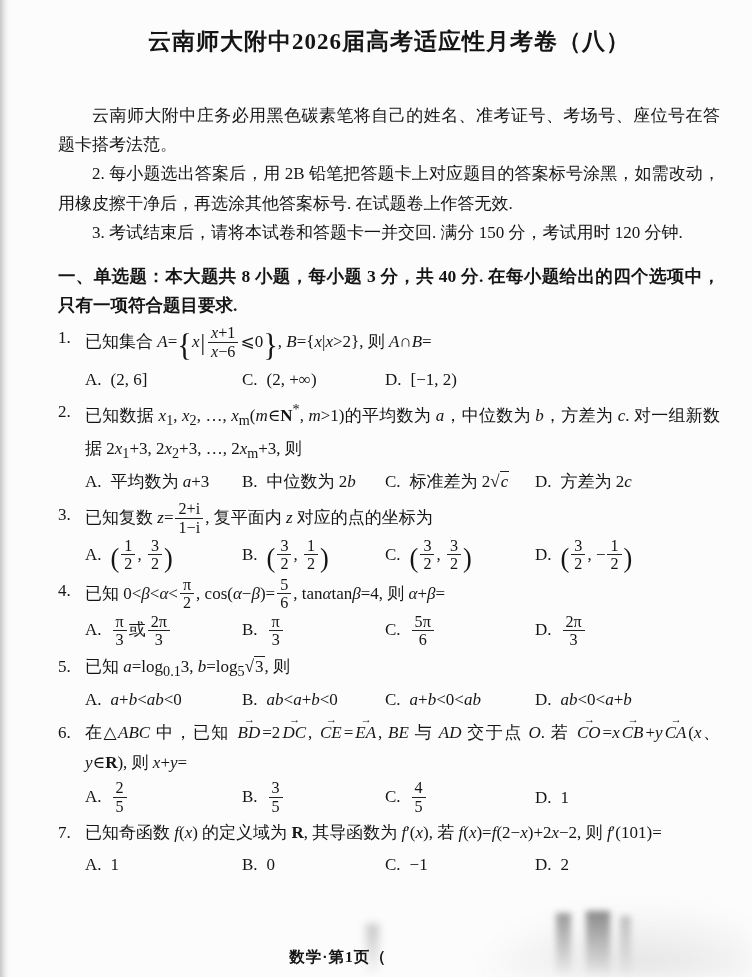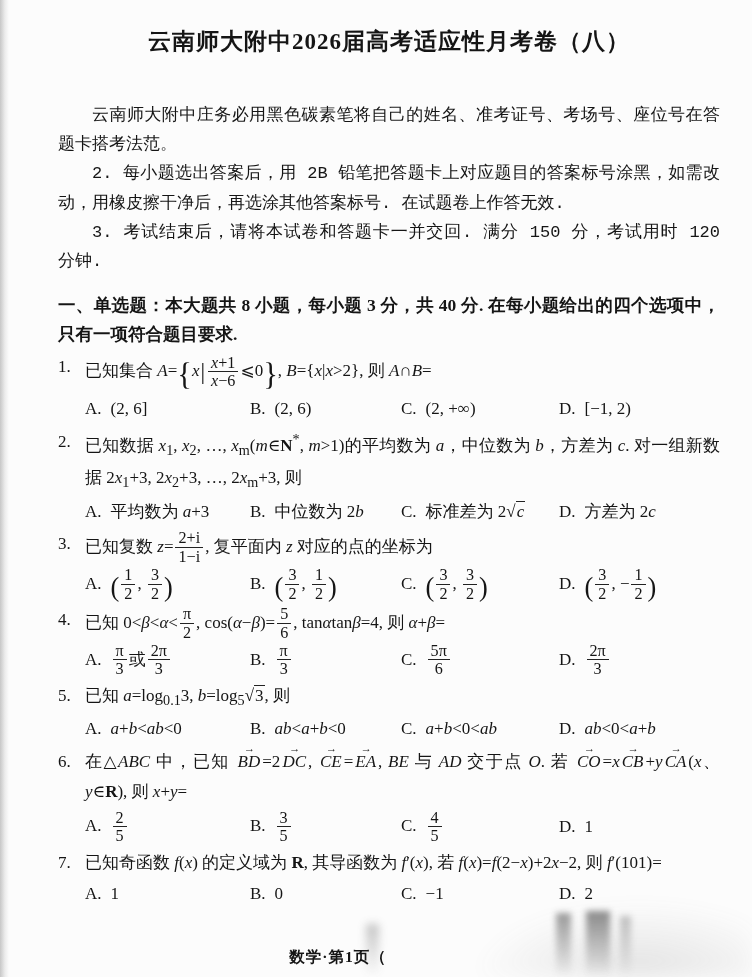--- a/index.html
+++ b/index.html
@@ -18,33 +18,33 @@
   .page-title{
     text-align:center;font-weight:bold;font-size:23px;letter-spacing:1px;margin:4px 0 0 0;
   }
   .exam-subtitle{
     text-align:center;font-weight:bold;font-size:28px;letter-spacing:15px;
     margin:26px 0 0 8px;
   }
 
   .notice{margin-top:44px;}
   .notice p{margin:0;font-size:17px;line-height:1.72;text-align:justify;}
-  .notice p.ind{text-indent:2em;font-family:Liberation Mono, monospace;}
+  .notice p.ind{text-indent:2em;}
 
   .section-header{
     font-weight:bold;font-size:17.5px;line-height:1.62;margin:15px 0 4px 0;text-align:justify;
   }
 
   .q{display:flex;font-size:17px;margin-top:3px;}
   .qnum{flex:0 0 27px;line-height:1.78;}
   .qmain{flex:1;min-width:0;}
   .qstem{line-height:1.78;text-align:justify;}
   .opts{
     display:grid;grid-template-columns:157px 143px 150px 1fr;
-    margin-top:1px;line-height:1.75;align-items:center;gap:8px;
+    margin-top:1px;line-height:1.75;align-items:center;
   }
   .opt{white-space:nowrap;}
   .olabel{margin-right:9px;}
 
   i{font-family:"Liberation Serif","DejaVu Serif",serif;}
 
   .frac{
     display:inline-block;text-align:center;vertical-align:-0.6em;
     line-height:1.08;font-size:0.95em;margin:0 2px;
   }
@@ -97,21 +97,20 @@
   </div>
 
   <div class="section-header">一、单选题：本大题共 8 小题，每小题 3 分，共 40 分. 在每小题给出的四个选项中，只有一项符合题目要求.</div>
 
   <div class="q">
     <span class="qnum">1.</span>
     <div class="qmain">
       <div class="qstem">已知集合 <i>A</i>=<span class="big">{</span><i>x</i><span class="mid">|</span><span class="frac"><span class="top"><i>x</i>+1</span><span class="bot"><i>x</i>−6</span></span>⩽0<span class="big">}</span>, <i>B</i>={<i>x</i>|<i>x</i>&gt;2}, 则 <i>A</i>∩<i>B</i>=</div>
       <div class="opts">
         <span class="opt"><span class="olabel">A.</span><span>(2, 6]</span></span>
-        <span class="opt"><span class="olabel">B.</span><span>(2, 6)</span></span>
         <span class="opt"><span class="olabel">C.</span><span>(2, +∞)</span></span>
         <span class="opt"><span class="olabel">D.</span><span>[−1, 2)</span></span>
       </div>
     </div>
   </div>
 
   <div class="q">
     <span class="qnum">2.</span>
     <div class="qmain">
       <div class="qstem">已知数据 <i>x</i><sub>1</sub>, <i>x</i><sub>2</sub>, …, <i>x</i><sub>m</sub>(<i>m</i>∈<b>N</b><sup>*</sup>, <i>m</i>&gt;1)的平均数为 <i>a</i>，中位数为 <i>b</i>，方差为 <i>c</i>. 对一组新数据 2<i>x</i><sub>1</sub>+3, 2<i>x</i><sub>2</sub>+3, …, 2<i>x</i><sub>m</sub>+3, 则</div>

